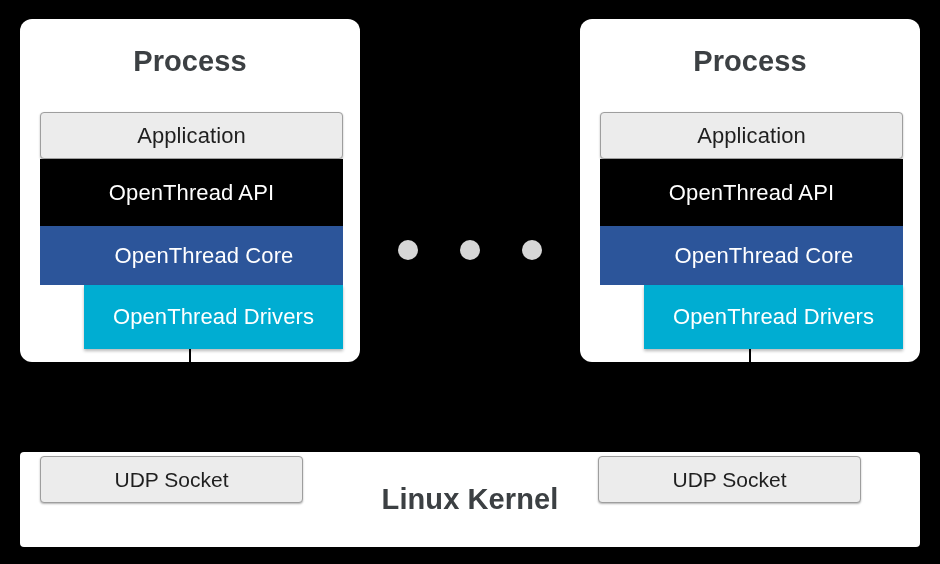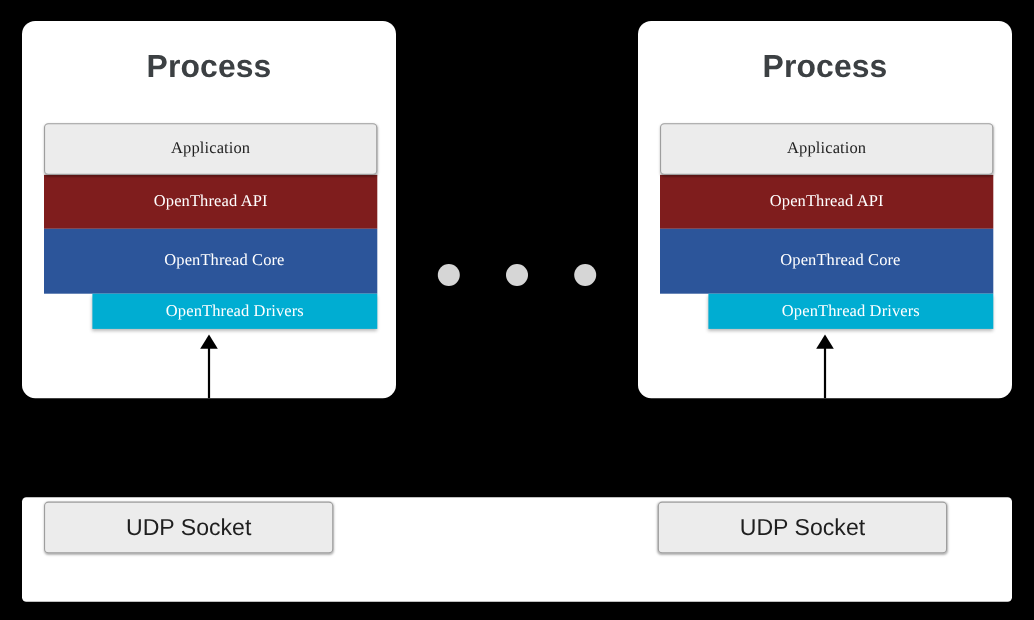--- a/index.html
+++ b/index.html
@@ -53,50 +53,49 @@
     top: 93px;
     width: 303px;
   }
 
   .layer {
     position: relative;
     box-sizing: border-box;
     display: flex;
     align-items: center;
     justify-content: center;
-    font-size: 15px;
+    font-size: 22px;
     line-height: 1;
     letter-spacing: 0.1px;
-    font-family: Liberation Serif, serif;
   }
 
   .layer.application {
     height: 47px;
     background: #ececec;
     border: 1px solid #9e9e9e;
     border-radius: 4px;
     color: #1f1f1f;
     box-shadow: 0 1px 2px rgba(0,0,0,0.30);
     z-index: 3;
   }
   .layer.api {
-    height: 49px;
-    background: #7f1d1d;
+    height: 67px;
+    background: #000000;
     color: #ffffff;
     z-index: 2;
   }
   .layer.core {
     height: 59px;
     background: #2C559A;
     color: #ffffff;
     z-index: 2;
     padding-left: 25px;
   }
   .layer.drivers {
-    height: 32px;
+    height: 64px;
     background: #00ADD2;
     color: #ffffff;
     box-shadow: 0 2px 3px rgba(0,0,0,0.28);
     z-index: 2;
     margin-left: 44px;
   }
 
   
   .arrow-up {
     position: absolute;
@@ -213,16 +212,17 @@
       <div class="layer drivers">OpenThread Drivers</div>
     </div>
   </div>
 
   <div class="arrow-up right"></div>
 
   <div class="kernel-band"></div>
 
   <div class="udp-socket left">UDP Socket</div>
 
+  <div class="kernel-title">Linux Kernel</div>
 
   <div class="udp-socket right">UDP Socket</div>
 
 </div>
 
 </body></html>

